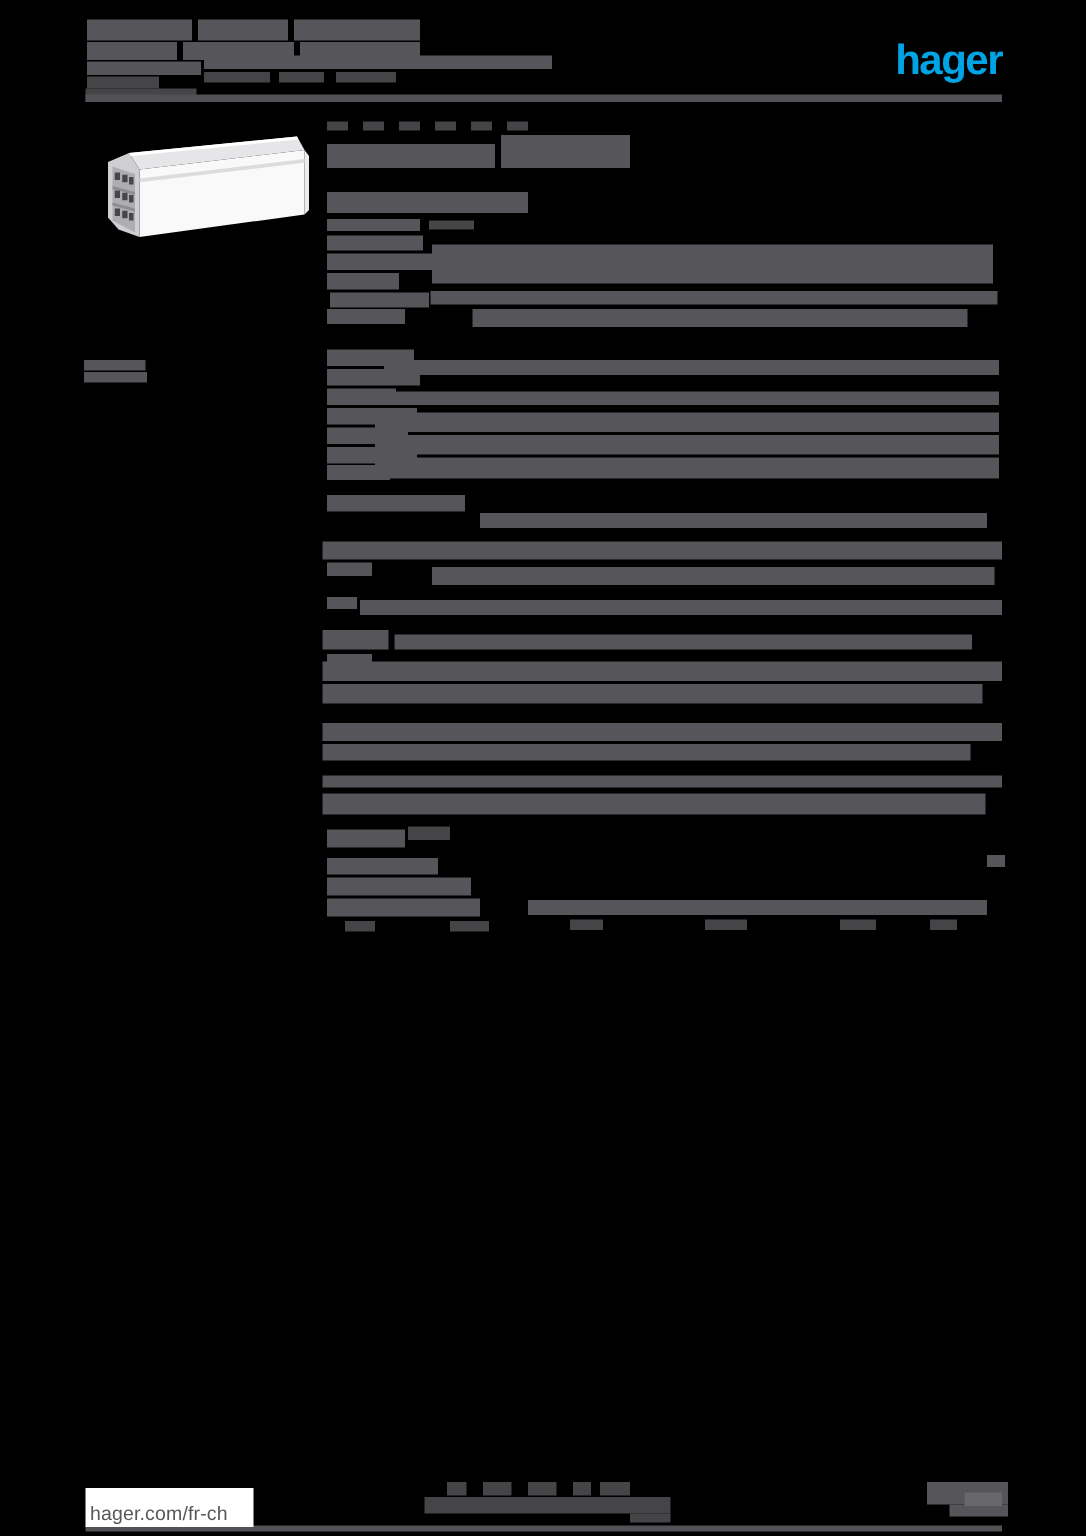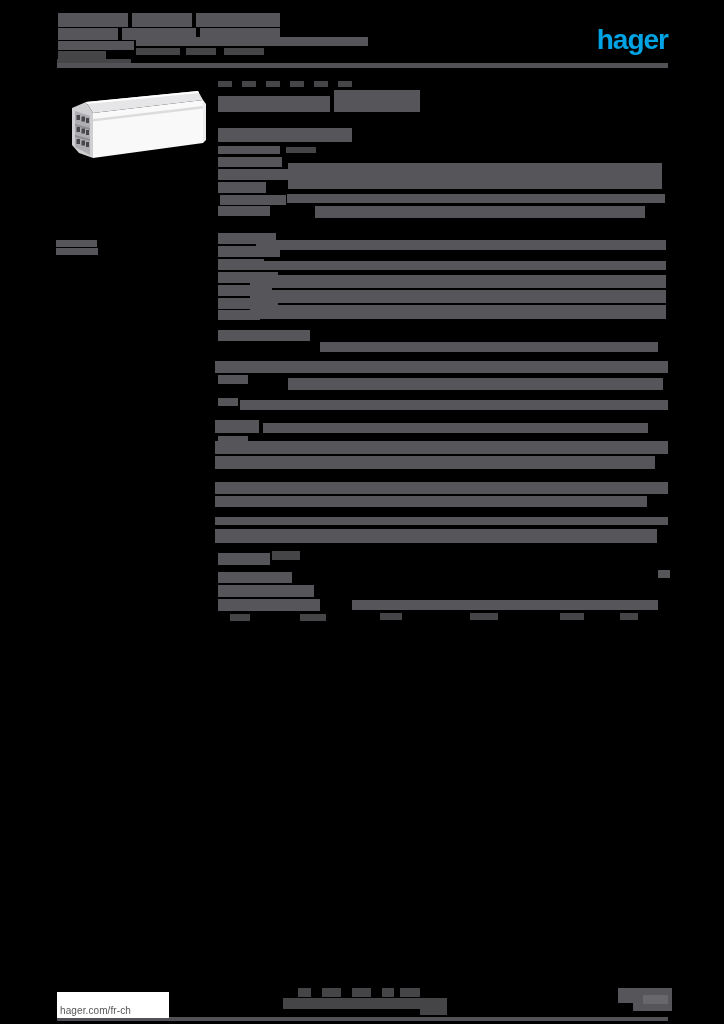--- a/index.html
+++ b/index.html
@@ -12,21 +12,21 @@
   .logo{
     position:absolute;top:24px;right:56px;
     font-weight:bold;font-size:28px;letter-spacing:-1px;
     font-family:"Liberation Sans",sans-serif;
   }
   .website-box{
     position:absolute;left:57px;top:992px;width:112px;height:26px;
     background:#ffffff;box-sizing:border-box;padding:8px 0 0 3px;
   }
   .website-box span{
-    font-size:10px;color:#58585a;letter-spacing:0.1px;
+    font-size:13px;color:#58585a;letter-spacing:0.1px;
   }
   .product-photo{position:absolute;left:62px;top:86px;width:144px;height:80px;}
 </style>
 </head>
 <body>
 
 <div class="canvas">
 
   <div>
       <div class="bar" style="left: 58px; top: 13px; width: 70px; height: 14px; background: rgb(86, 86, 90);"></div>

